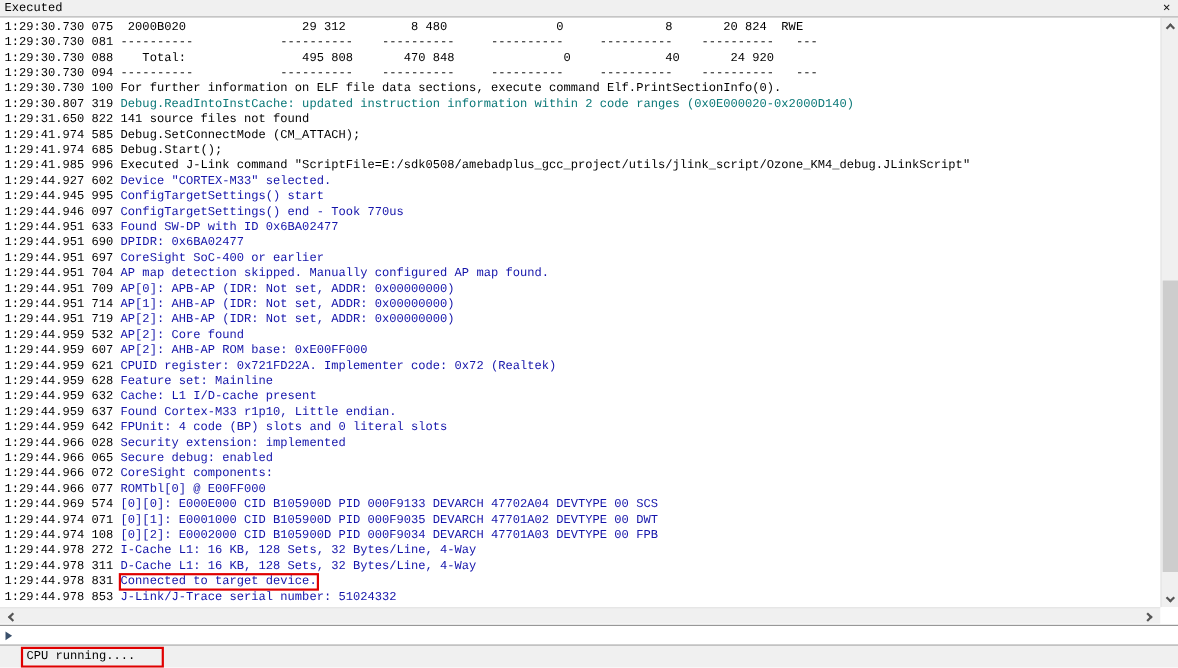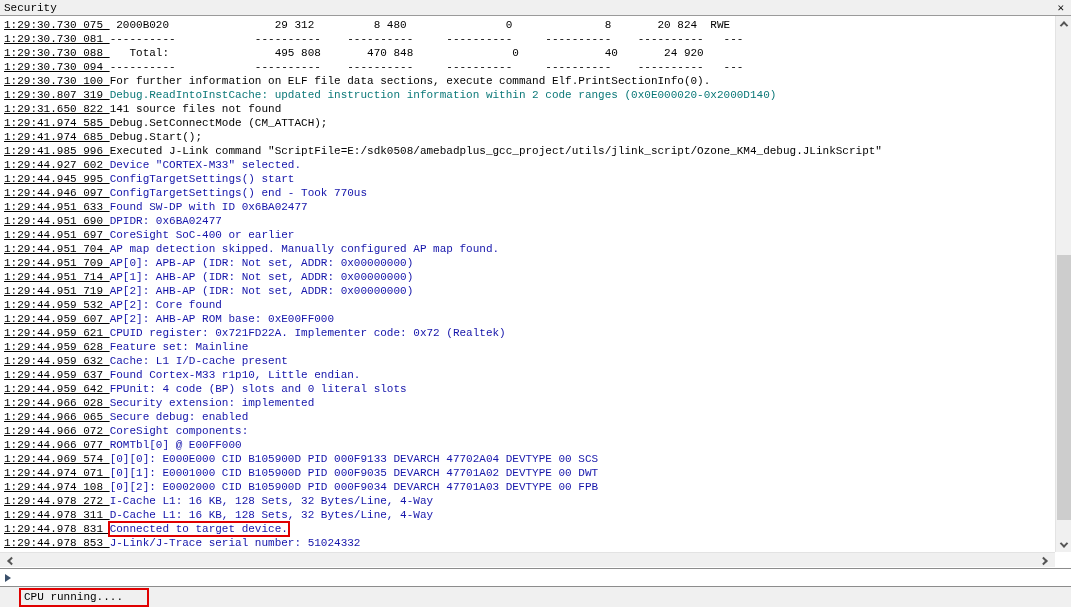--- a/index.html
+++ b/index.html
@@ -13,21 +13,21 @@
     display: flex; align-items: center; justify-content: space-between;
     font-size: 11px; color: #000; padding: 0 5px 0 4px; }
   #close-btn { font-size: 11px; font-weight: 700; color: #111; cursor: pointer;
     line-height: 14px; padding: 0 2px; }
 
   
   #log { position: absolute; top: 16px; left: 0; width: 1055px; height: 536px;
     background: #fff; overflow: hidden; padding: 2px 0 0 4px;
     font-size: 11px; line-height: 14px; white-space: pre; }
   .line { height: 14px; white-space: pre; }
-  .ts { color: var(--text-color, #000); text-decoration: underline; }
+  .ts { color: var(--text-color, #000); }
   .msg.default { color: var(--text-color, #000); }
   .msg.jlink { color: var(--jlink-color, #1414aa); }
   .msg.info { color: var(--info-color, #0b7878); }
   .msg.boxed { outline: 2px solid var(--highlight-color, #e00000); outline-offset: 0px; }
 
   
   #vscroll { position: absolute; top: 16px; right: 0; width: 16px; height: 536px;
     background: #f0f0f0; border-left: 1px solid #e3e3e3; }
   #vscroll .arrow { position: absolute; left: 0; width: 16px; height: 15px;
     display: flex; align-items: center; justify-content: center; }
@@ -68,21 +68,21 @@
   #status-text { display: inline-block; border: 2px solid var(--highlight-color, #e00000);
     background: #f0f0f0; font-size: 11px; color: #000; line-height: 13px;
     padding: 1px 24px 1px 3px; margin-left: 19px; white-space: pre; }
 </style>
 </head>
 <body>
 
 <div id="window">
 
   <div id="titlebar">
-    <span>Security</span>
+    <span>Executed</span>
     <span id="close-btn">✕</span>
   </div>
 
   <div id="log"><div class="line"><span class="ts">1:29:30.730 075 </span><span class="msg default"> 2000B020                29 312         8 480               0              8       20 824  RWE</span></div><div class="line"><span class="ts">1:29:30.730 081 </span><span class="msg default">----------            ----------    ----------     ----------     ----------    ----------   ---</span></div><div class="line"><span class="ts">1:29:30.730 088 </span><span class="msg default">   Total:                495 808       470 848               0             40       24 920</span></div><div class="line"><span class="ts">1:29:30.730 094 </span><span class="msg default">----------            ----------    ----------     ----------     ----------    ----------   ---</span></div><div class="line"><span class="ts">1:29:30.730 100 </span><span class="msg default">For further information on ELF file data sections, execute command Elf.PrintSectionInfo(0).</span></div><div class="line"><span class="ts">1:29:30.807 319 </span><span class="msg info">Debug.ReadIntoInstCache: updated instruction information within 2 code ranges (0x0E000020-0x2000D140)</span></div><div class="line"><span class="ts">1:29:31.650 822 </span><span class="msg default">141 source files not found</span></div><div class="line"><span class="ts">1:29:41.974 585 </span><span class="msg default">Debug.SetConnectMode (CM_ATTACH);</span></div><div class="line"><span class="ts">1:29:41.974 685 </span><span class="msg default">Debug.Start();</span></div><div class="line"><span class="ts">1:29:41.985 996 </span><span class="msg default">Executed J-Link command "ScriptFile=E:/sdk0508/amebadplus_gcc_project/utils/jlink_script/Ozone_KM4_debug.JLinkScript"</span></div><div class="line"><span class="ts">1:29:44.927 602 </span><span class="msg jlink">Device "CORTEX-M33" selected.</span></div><div class="line"><span class="ts">1:29:44.945 995 </span><span class="msg jlink">ConfigTargetSettings() start</span></div><div class="line"><span class="ts">1:29:44.946 097 </span><span class="msg jlink">ConfigTargetSettings() end - Took 770us</span></div><div class="line"><span class="ts">1:29:44.951 633 </span><span class="msg jlink">Found SW-DP with ID 0x6BA02477</span></div><div class="line"><span class="ts">1:29:44.951 690 </span><span class="msg jlink">DPIDR: 0x6BA02477</span></div><div class="line"><span class="ts">1:29:44.951 697 </span><span class="msg jlink">CoreSight SoC-400 or earlier</span></div><div class="line"><span class="ts">1:29:44.951 704 </span><span class="msg jlink">AP map detection skipped. Manually configured AP map found.</span></div><div class="line"><span class="ts">1:29:44.951 709 </span><span class="msg jlink">AP[0]: APB-AP (IDR: Not set, ADDR: 0x00000000)</span></div><div class="line"><span class="ts">1:29:44.951 714 </span><span class="msg jlink">AP[1]: AHB-AP (IDR: Not set, ADDR: 0x00000000)</span></div><div class="line"><span class="ts">1:29:44.951 719 </span><span class="msg jlink">AP[2]: AHB-AP (IDR: Not set, ADDR: 0x00000000)</span></div><div class="line"><span class="ts">1:29:44.959 532 </span><span class="msg jlink">AP[2]: Core found</span></div><div class="line"><span class="ts">1:29:44.959 607 </span><span class="msg jlink">AP[2]: AHB-AP ROM base: 0xE00FF000</span></div><div class="line"><span class="ts">1:29:44.959 621 </span><span class="msg jlink">CPUID register: 0x721FD22A. Implementer code: 0x72 (Realtek)</span></div><div class="line"><span class="ts">1:29:44.959 628 </span><span class="msg jlink">Feature set: Mainline</span></div><div class="line"><span class="ts">1:29:44.959 632 </span><span class="msg jlink">Cache: L1 I/D-cache present</span></div><div class="line"><span class="ts">1:29:44.959 637 </span><span class="msg jlink">Found Cortex-M33 r1p10, Little endian.</span></div><div class="line"><span class="ts">1:29:44.959 642 </span><span class="msg jlink">FPUnit: 4 code (BP) slots and 0 literal slots</span></div><div class="line"><span class="ts">1:29:44.966 028 </span><span class="msg jlink">Security extension: implemented</span></div><div class="line"><span class="ts">1:29:44.966 065 </span><span class="msg jlink">Secure debug: enabled</span></div><div class="line"><span class="ts">1:29:44.966 072 </span><span class="msg jlink">CoreSight components:</span></div><div class="line"><span class="ts">1:29:44.966 077 </span><span class="msg jlink">ROMTbl[0] @ E00FF000</span></div><div class="line"><span class="ts">1:29:44.969 574 </span><span class="msg jlink">[0][0]: E000E000 CID B105900D PID 000F9133 DEVARCH 47702A04 DEVTYPE 00 SCS</span></div><div class="line"><span class="ts">1:29:44.974 071 </span><span class="msg jlink">[0][1]: E0001000 CID B105900D PID 000F9035 DEVARCH 47701A02 DEVTYPE 00 DWT</span></div><div class="line"><span class="ts">1:29:44.974 108 </span><span class="msg jlink">[0][2]: E0002000 CID B105900D PID 000F9034 DEVARCH 47701A03 DEVTYPE 00 FPB</span></div><div class="line"><span class="ts">1:29:44.978 272 </span><span class="msg jlink">I-Cache L1: 16 KB, 128 Sets, 32 Bytes/Line, 4-Way</span></div><div class="line"><span class="ts">1:29:44.978 311 </span><span class="msg jlink">D-Cache L1: 16 KB, 128 Sets, 32 Bytes/Line, 4-Way</span></div><div class="line"><span class="ts">1:29:44.978 831 </span><span class="msg jlink boxed">Connected to target device.</span></div><div class="line"><span class="ts">1:29:44.978 853 </span><span class="msg jlink">J-Link/J-Trace serial number: 51024332</span></div></div>
 
   <div id="vscroll">
     <div class="arrow" id="vscroll-up">
         <span class="chev up"></span>
       </div>
     <div id="vthumb"></div>

